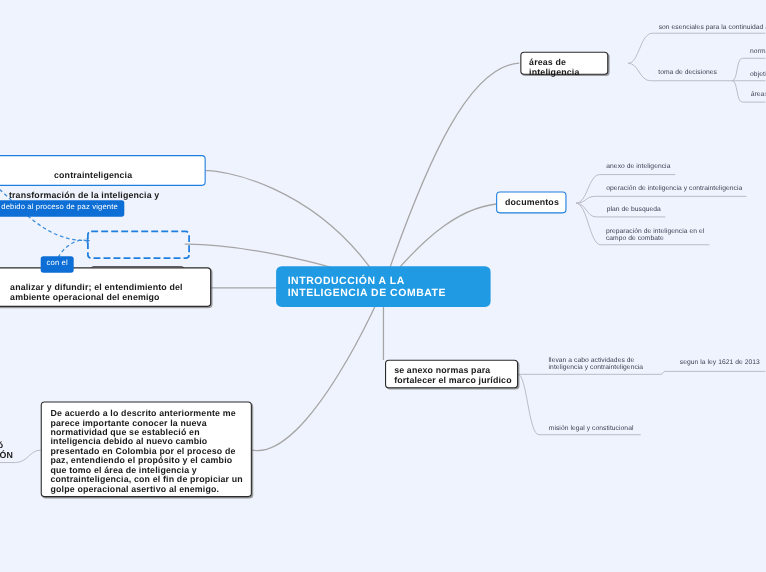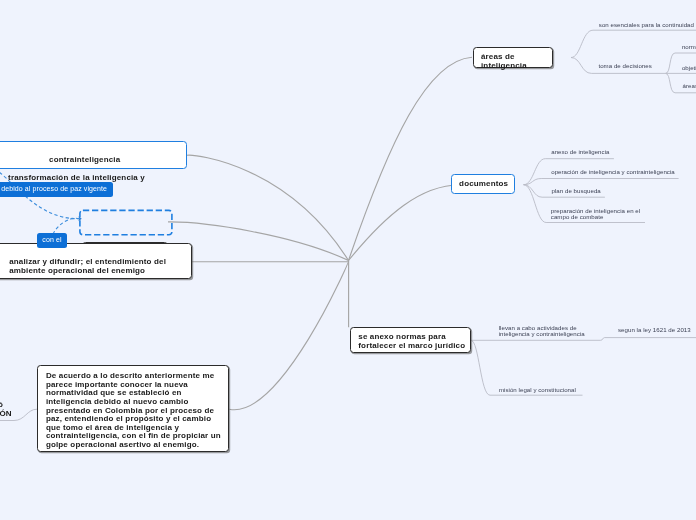--- a/index.html
+++ b/index.html
@@ -63,20 +63,24 @@
     <path d="M53,234 C57.5,224.6 70,216.1 79,218.7"></path>
   </g>
   <g fill="none" stroke="#1f7fe0" stroke-width="1.6" stroke-dasharray="6.3 2.8">
     <rect x="79.9" y="210.4" width="92" height="24.3" rx="3"></rect>
   </g>
   <g fill="#2b7fd4" stroke="none">
     <path d="M81.8,218.7 L78.4,216.3 L79.2,218.7 L78.4,221.2 Z"></path>
   </g>
 </svg>
 
+<div class="node n-central" style="left:251px;top:242px;width:195px;height:37px;">
+  <div style="position:absolute;left:10.5px;top:7.8px;font-size:9.5px;font-weight:bold;letter-spacing:.5px;line-height:11.5px;">INTRODUCCIÓN A LA</div>
+  <div style="position:absolute;left:10.5px;top:19.3px;font-size:9.5px;font-weight:bold;letter-spacing:.5px;line-height:11.5px;">INTELIGENCIA DE COMBATE</div>
+</div>
 
 <div class="node rb n-black" style="left:472.6px;top:47.2px;width:80px;height:20.5px;">
   <div class="ntext" style="position:absolute;left:7.4px;top:5.2px;font-size:8px;letter-spacing:.15px;line-height:8.3px;">áreas de inteligencia</div>
 </div>
 
 <div class="node rb n-blue" style="left:451px;top:173.9px;width:64.4px;height:19.7px;">
   <div class="ntext" style="position:absolute;left:7.1px;top:4.8px;font-size:8px;letter-spacing:.15px;line-height:8.3px;">documentos</div>
 </div>
 
 <div class="node rb n-black" style="left:349.5px;top:326.9px;width:121.5px;height:26.4px;">

